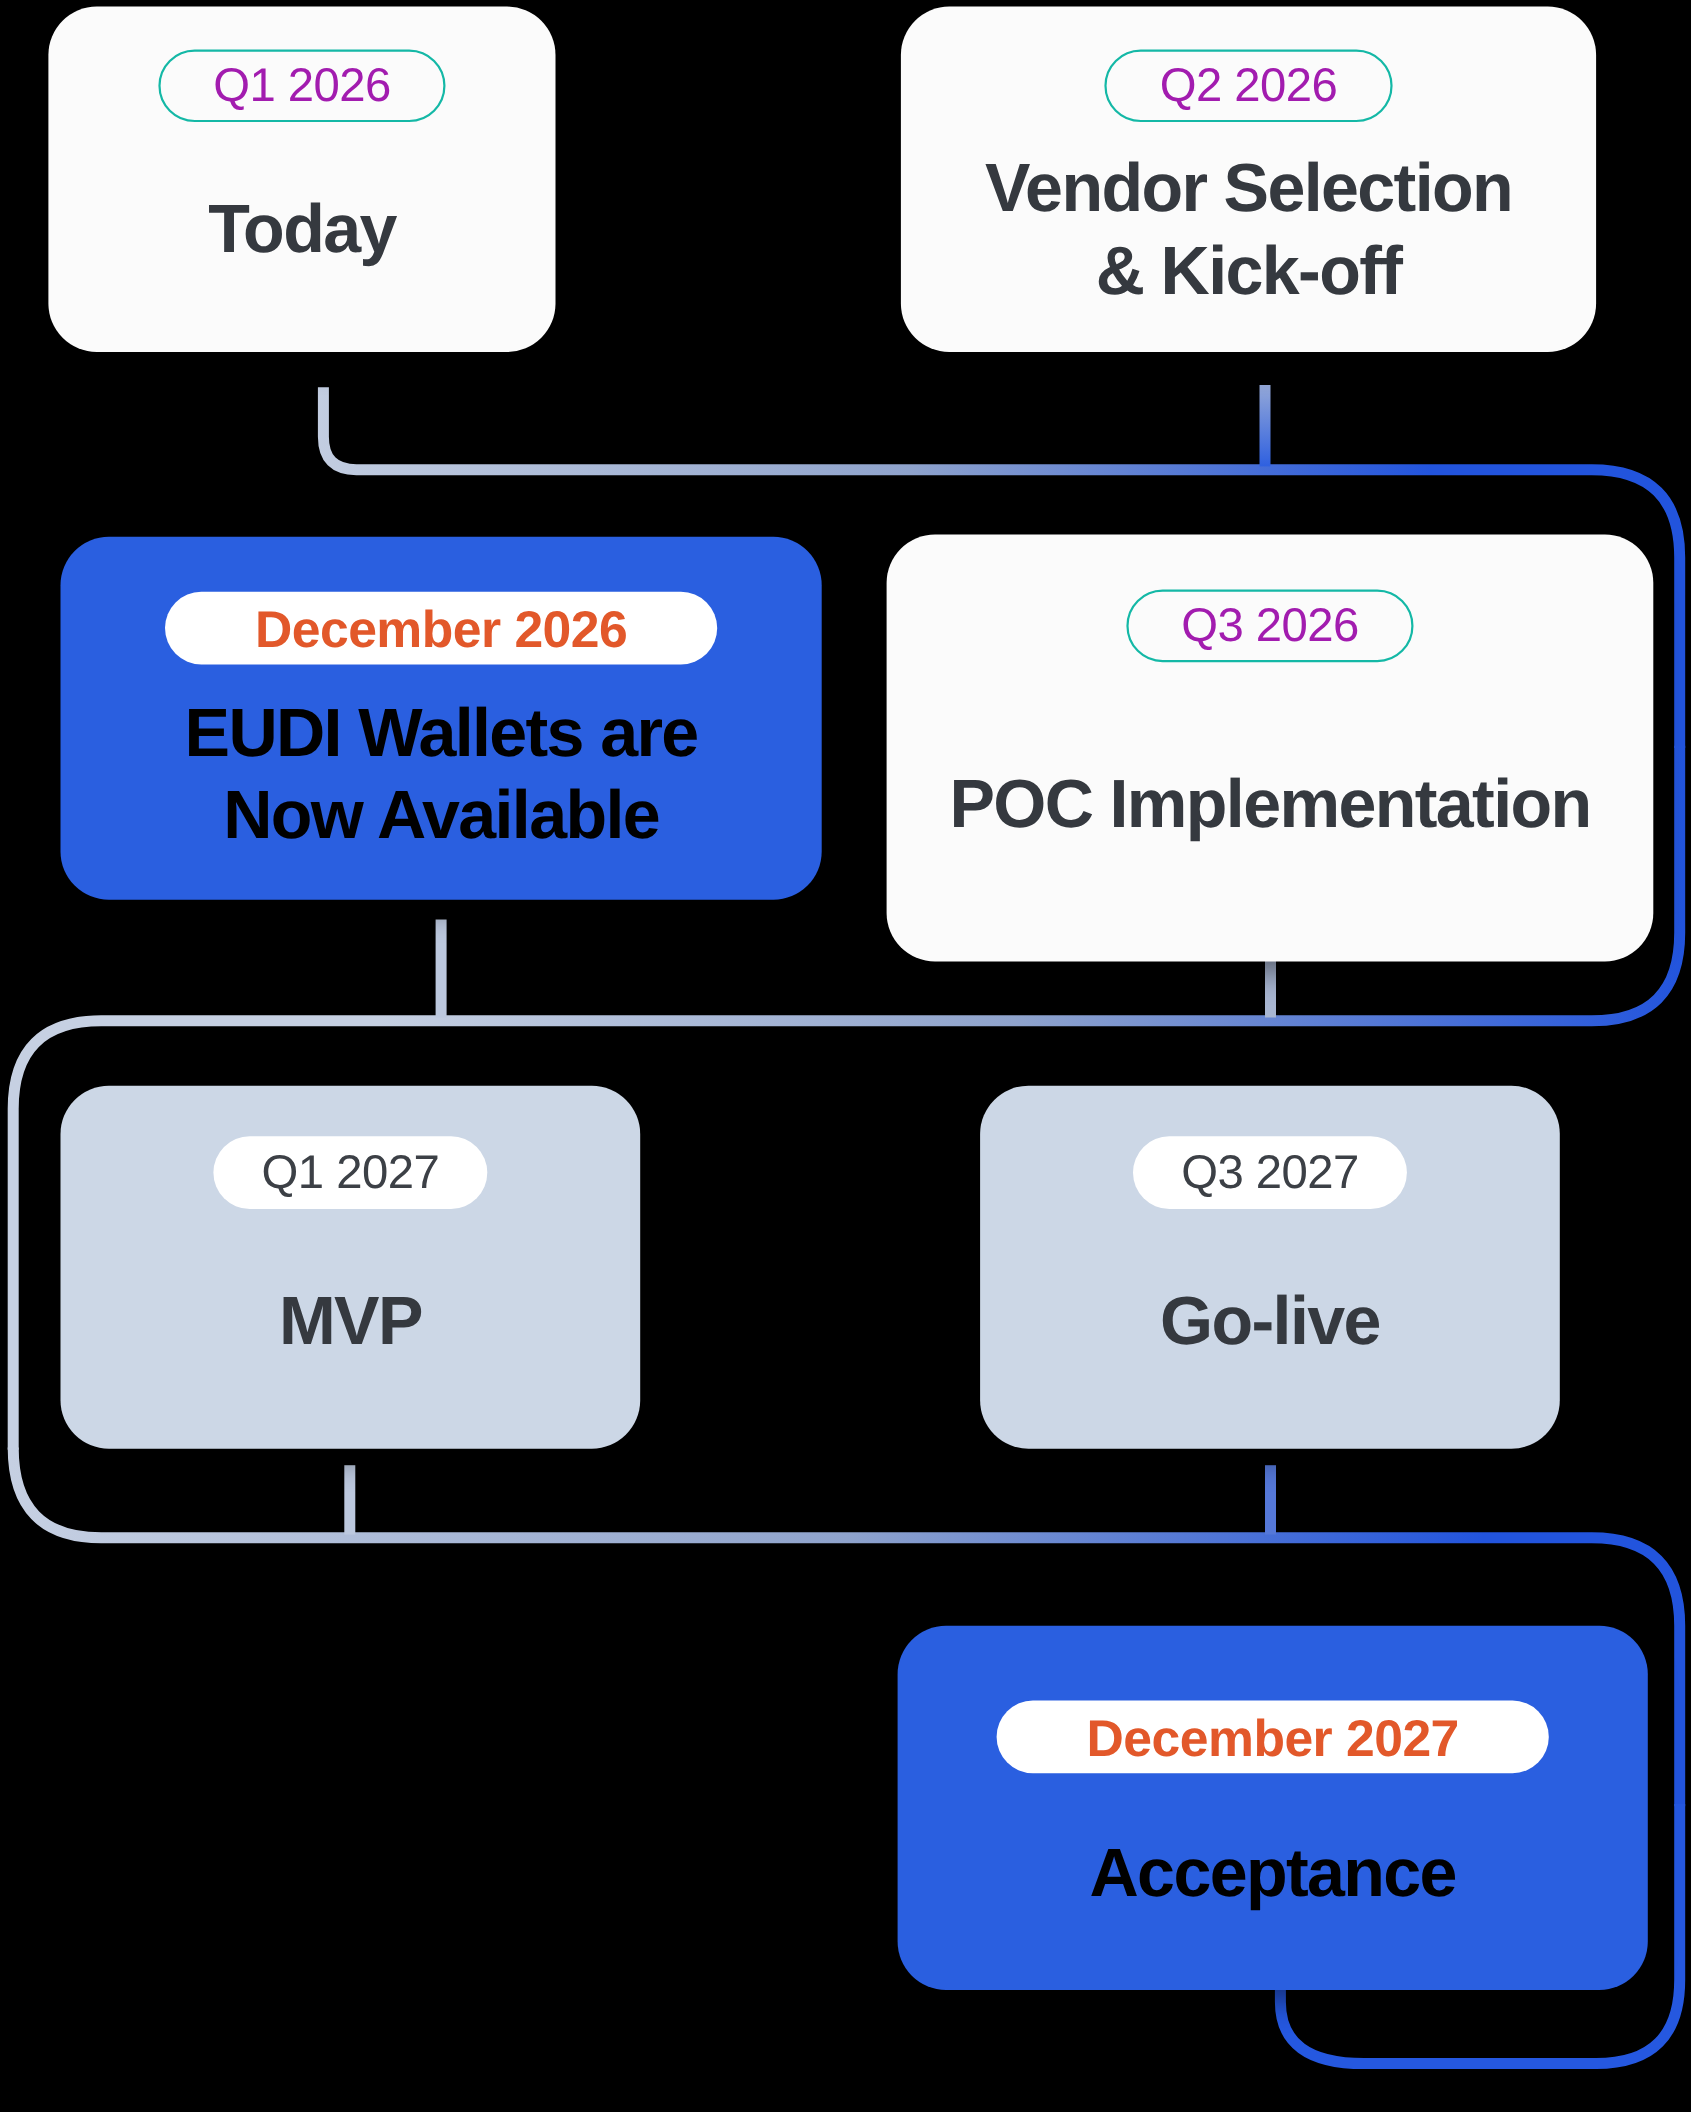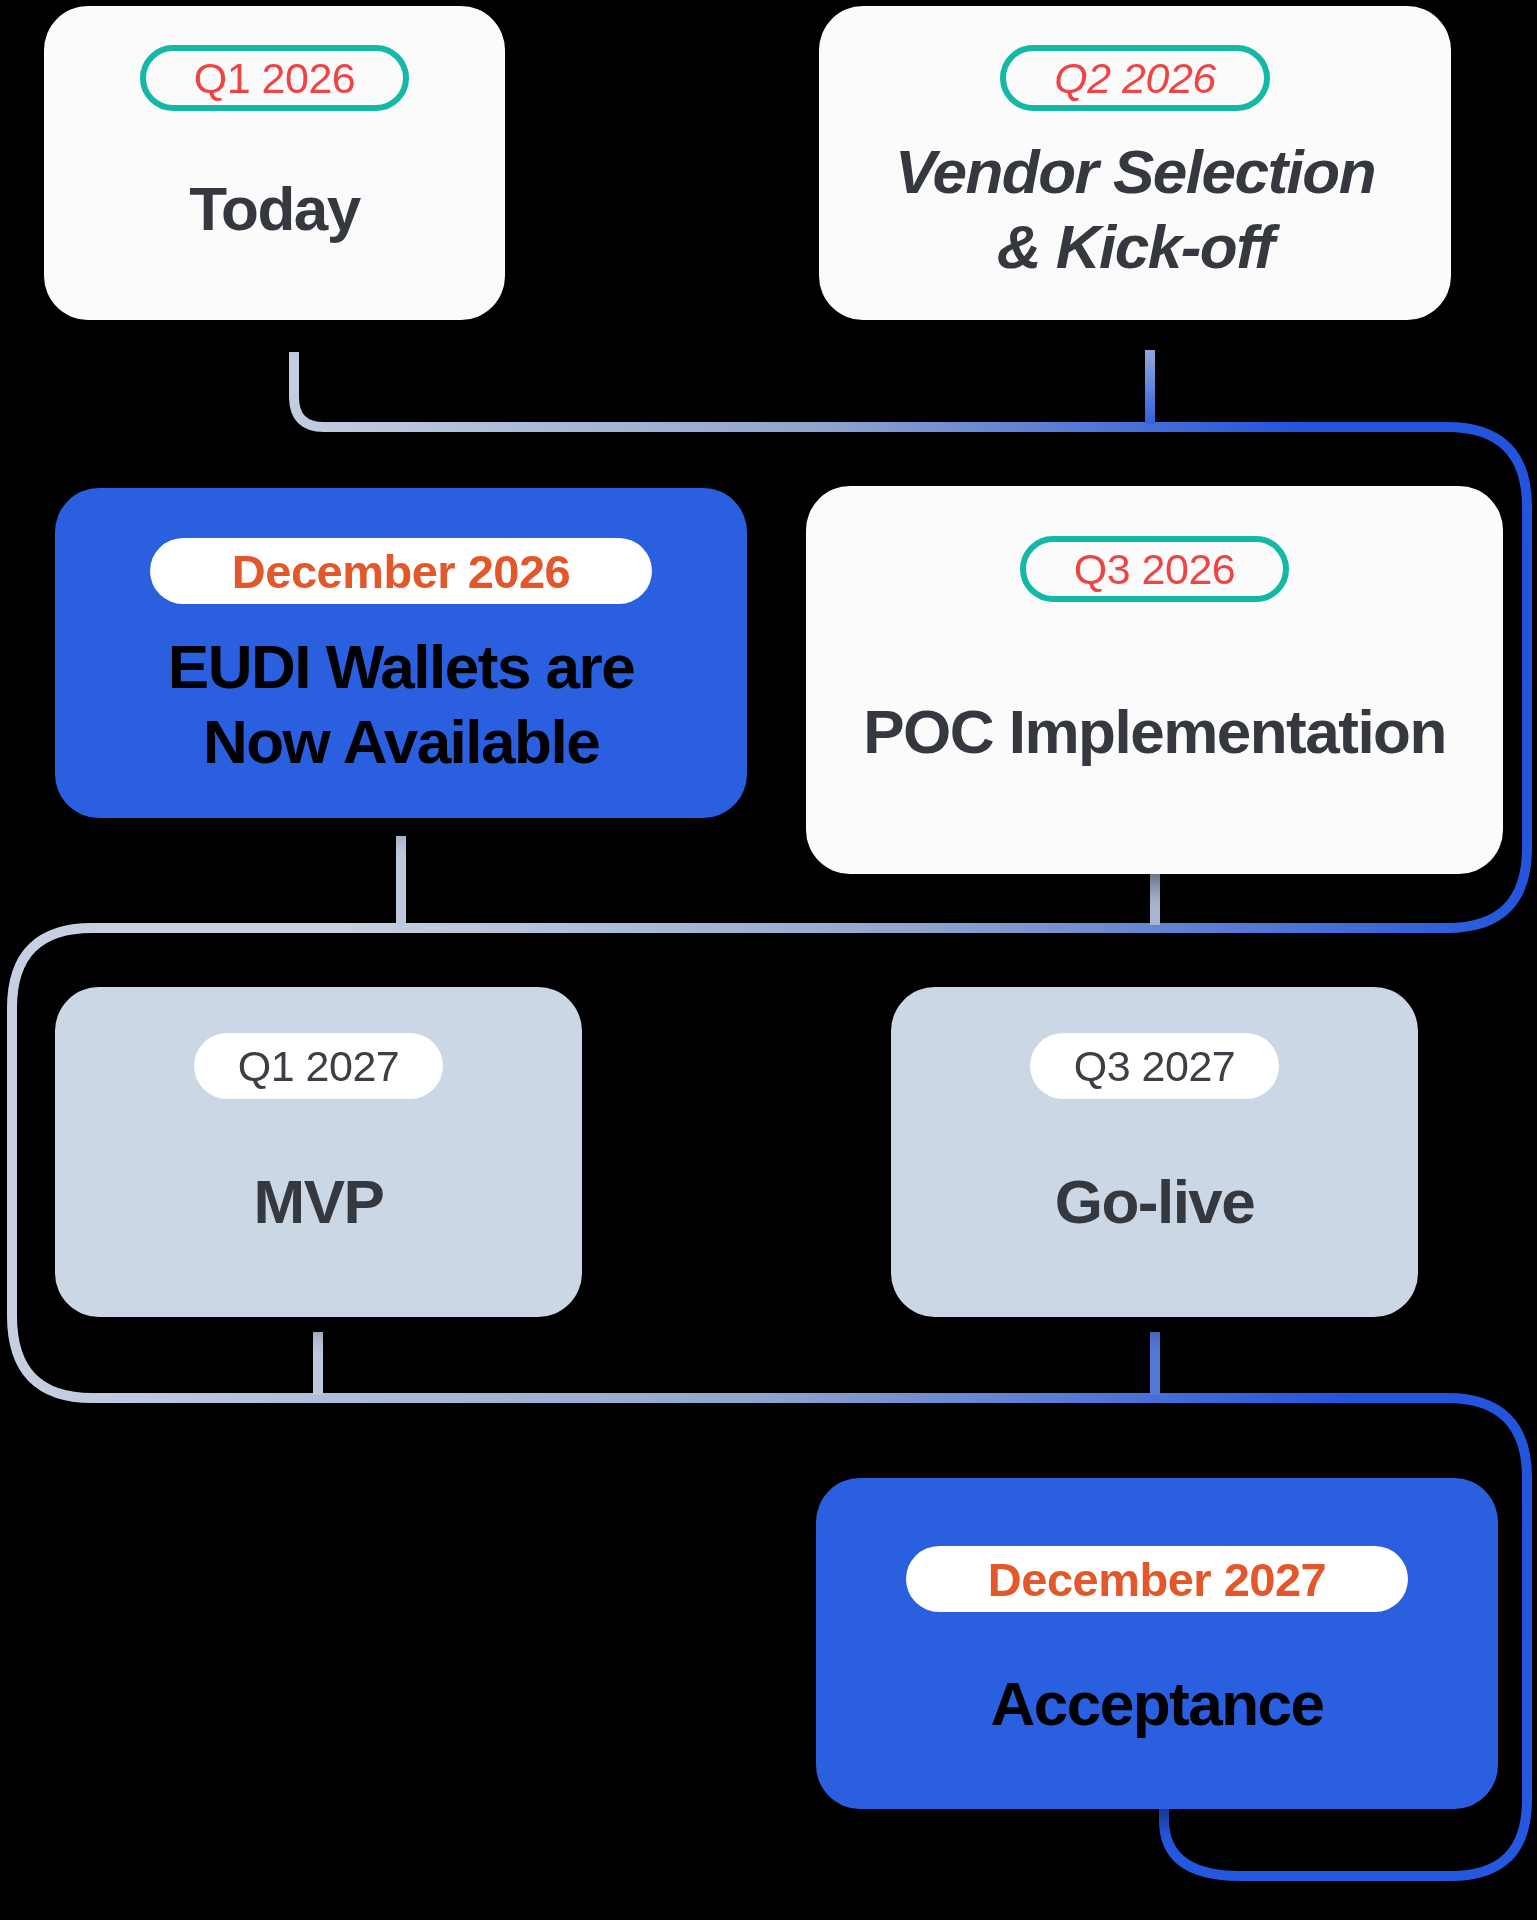--- a/index.html
+++ b/index.html
@@ -35,22 +35,22 @@
   .card--white{background:var(--card-white);color:var(--ink);}
   .card--gray{background:var(--card-gray);color:var(--ink);}
   .card--blue{background:var(--accent-blue);color:#ffffff;}
 
   .pill{
     height:66px;border-radius:33px;flex:0 0 auto;
     display:flex;align-items:center;justify-content:center;
     background:#ffffff;white-space:nowrap;
   }
   .pill--outline{
-    border:6px solid #14b8a6;background:var(--card-white);
-    padding:0 48px;color:#ef4444;
+    border:2px solid #14b8a6;background:var(--card-white);
+    padding:0 48px;color:#a21caf;
     font-size:43px;font-weight:500;letter-spacing:-0.5px;
   }
   .pill--plain{
     padding:0 44px;color:#3c4046;
     font-size:43px;font-weight:500;letter-spacing:-0.5px;
   }
   .pill--accent{
     padding:0 82px;color:var(--accent-orange);
     font-size:47px;font-weight:700;letter-spacing:-0.5px;
   }
@@ -107,21 +107,21 @@
 
   <div class="card card--white card--r1" style="left:44px;top:6px;width:461px;height:314px;">
     <div class="pill pill--outline">
       <span>Q1 2026</span>
     </div>
     <div class="card-title">
       <div>Today</div>
     </div>
   </div>
 
-  <div class="card card--white card--r1" style="left:819px;top:6px;width:632px;height:314px;font-style:italic;">
+  <div class="card card--white card--r1" style="left:819px;top:6px;width:632px;height:314px;">
     <div class="pill pill--outline">
       <span>Q2 2026</span>
     </div>
     <div class="card-title">
       <div>Vendor Selection</div>
       <div>&amp; Kick-off</div>
     </div>
   </div>
 
   <div class="card card--blue" style="left:55px;top:488px;width:692px;height:330px;">

